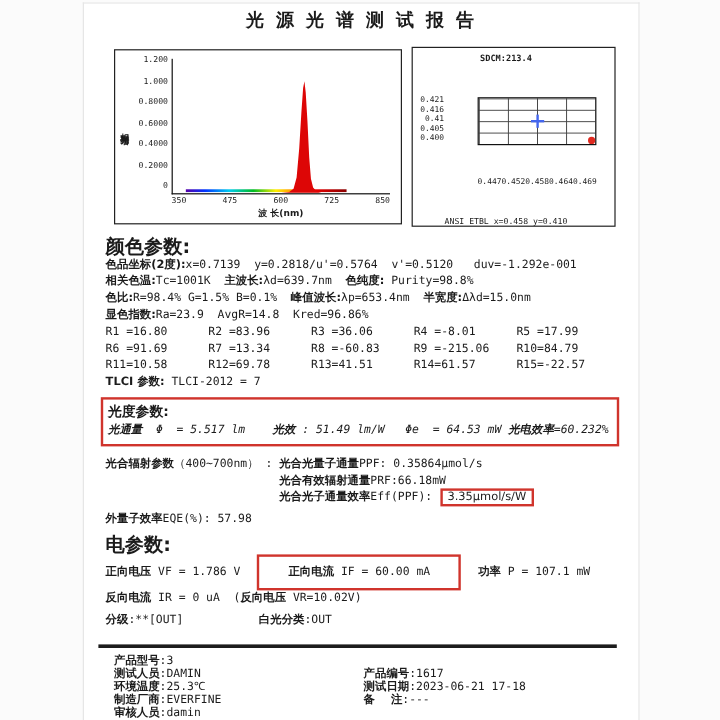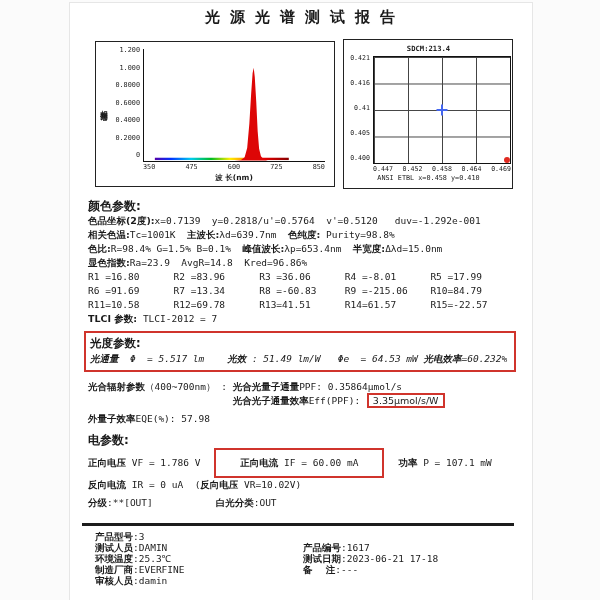--- a/index.html
+++ b/index.html
@@ -14,37 +14,37 @@
             display:grid;grid-template-columns:11px 34px 1fr;grid-template-rows:1fr 11px 11px;padding:7px 9px 2px 2px;}
   .spec-ylab{grid-column:1;grid-row:1;writing-mode:vertical-rl;font-size:7.5px;font-weight:bold;align-self:center;justify-self:center;letter-spacing:1px;}
   .spec-yticks{grid-column:2;grid-row:1;display:flex;flex-direction:column;justify-content:space-between;align-items:flex-end;
                padding-right:3px;font-family:"DejaVu Sans Mono",monospace;font-size:6.8px;transform:translateY(-3px);}
   .spec-plot{grid-column:3;grid-row:1;border-left:1px solid #111;border-bottom:1px solid #111;position:relative;}
   .spec-plot svg{position:absolute;left:0;top:0;width:100%;height:100%;}
   .spec-xticks{grid-column:3;grid-row:2;display:flex;justify-content:space-between;
                font-family:"DejaVu Sans Mono",monospace;font-size:6.8px;padding-top:1px;text-align:right;}
   .spec-xlab{grid-column:3;grid-row:3;text-align:center;font-size:7.5px;font-weight:bold;}
   .chroma-box{width:170px;height:150px;margin-left:8px;border:1px solid #222;background:#fff;box-sizing:border-box;
-              display:grid;grid-template-columns:27px 1fr;grid-template-rows:12px 1fr 10px 12px;padding:4px 1px 2px 2px;}
+              display:grid;grid-template-columns:27px 1fr;grid-template-rows:12px 1fr 10px 12px;padding:4px 23px 2px 2px;gap:25px;}
   .chroma-title{grid-column:1/3;grid-row:1;text-align:center;font-family:"DejaVu Sans Mono",monospace;font-weight:bold;font-size:7.2px;}
   .chroma-yticks{grid-column:1;grid-row:2;display:flex;flex-direction:column;justify-content:space-between;align-items:flex-end;
                  padding-right:3px;font-family:"DejaVu Sans Mono",monospace;font-size:6.6px;transform:translateY(-2px);}
   .chroma-plot{grid-column:2;grid-row:2;border:1px solid #111;position:relative;
                background-image:linear-gradient(#444 1px,transparent 1px),linear-gradient(90deg,#444 1px,transparent 1px);
                background-size:25% 25%;}
   .cross-h{position:absolute;left:50%;top:50%;width:11px;height:2px;background:#4466ee;transform:translate(-50%,-50%);}
   .cross-v{position:absolute;left:50%;top:50%;width:2px;height:11px;background:#4466ee;transform:translate(-50%,-50%);}
   .meas-dot{position:absolute;right:0px;bottom:0px;width:6px;height:6px;border-radius:50%;background:#e02a20;}
   .chroma-xticks{grid-column:2;grid-row:3;display:flex;justify-content:space-between;
                  font-family:"DejaVu Sans Mono",monospace;font-size:6.6px;padding-top:1px;}
   .chroma-caption{grid-column:1/3;grid-row:4;text-align:center;font-family:"DejaVu Sans Mono",monospace;font-size:6.8px;}
   
   .sec{margin-left:88px;width:428px;font-size:9.5px;line-height:14px;}
   .sec span{white-space:pre;}
-  .h{font-size:12px;font-weight:bold;line-height:16px;}
+  .h{font-size:16px;font-weight:bold;line-height:16px;}
   .b{font-weight:bold;font-family:"DejaVu Sans",sans-serif;}
   .t{font-family:"DejaVu Sans Mono",monospace;}
   .cri{display:grid;grid-template-columns:repeat(5,1fr);font-family:"DejaVu Sans Mono",monospace;}
   .photo-box{margin:5px 0 0 84px;width:432px;box-sizing:border-box;border:2px solid #d0342c;padding:2px 6px 4px 4px;}
   .photo-line{font-style:italic;font-size:9.5px;line-height:15px;white-space:pre;}
   .photo-line span{white-space:pre;}
   .par{display:flex;margin-top:8px;}
   .par-label{white-space:nowrap;}
   .par-lines{display:flex;flex-direction:column;}
   .rb{border:2px solid #d0342c;padding:0px 4px;margin-left:1px;}
@@ -161,20 +161,21 @@
 
   <div class="photo-box">
     <div class="h" style="font-size:11.5px;">光度参数:</div>
     <div class="photo-line"><span class="b">光通量</span><span class="t">  Φ  = 5.517 lm    </span><span class="b">光效</span><span class="t"> : 51.49 lm/W   Φe  = 64.53 mW </span><span class="b">光电效率</span><span class="t">=60.232%</span></div>
   </div>
 
   <div class="sec par">
     <div class="par-label"><span class="b">光合辐射参数</span><span class="t">（400~700nm） : </span></div>
     <div class="par-lines">
       <div><span class="b">光合光量子通量</span><span class="t">PPF: 0.35864μmol/s</span></div>
+      <div><span class="b">光合有效辐射通量</span><span class="t">PRF:66.18mW</span></div>
       <div><span class="b">光合光子通量效率</span><span class="t">Eff(PPF): </span><span class="rb">3.35μmol/s/W</span></div>
     </div>
   </div>
   <div class="sec gap4"><span class="b">外量子效率</span><span class="t">EQE(%): 57.98</span></div>
 
   <div class="sec" style="margin-top:6px;">
     <div class="h">电参数:</div>
     <div class="elec-line1"><span class="b">正向电压</span><span class="t"> VF = 1.786 V</span><span class="rbx"><span class="b">正向电流</span><span class="t"> IF = 60.00 mA</span></span><span class="b">功率</span><span class="t"> P = 107.1 mW</span></div>
     <div><span class="b">反向电流</span><span class="t"> IR = 0 uA  (</span><span class="b">反向电压</span><span class="t"> VR=10.02V)</span></div>
     <div class="gap4"><span class="b">分级</span><span class="t">:**[OUT]</span><span class="t">           </span><span class="b">白光分类</span><span class="t">:OUT</span></div>

